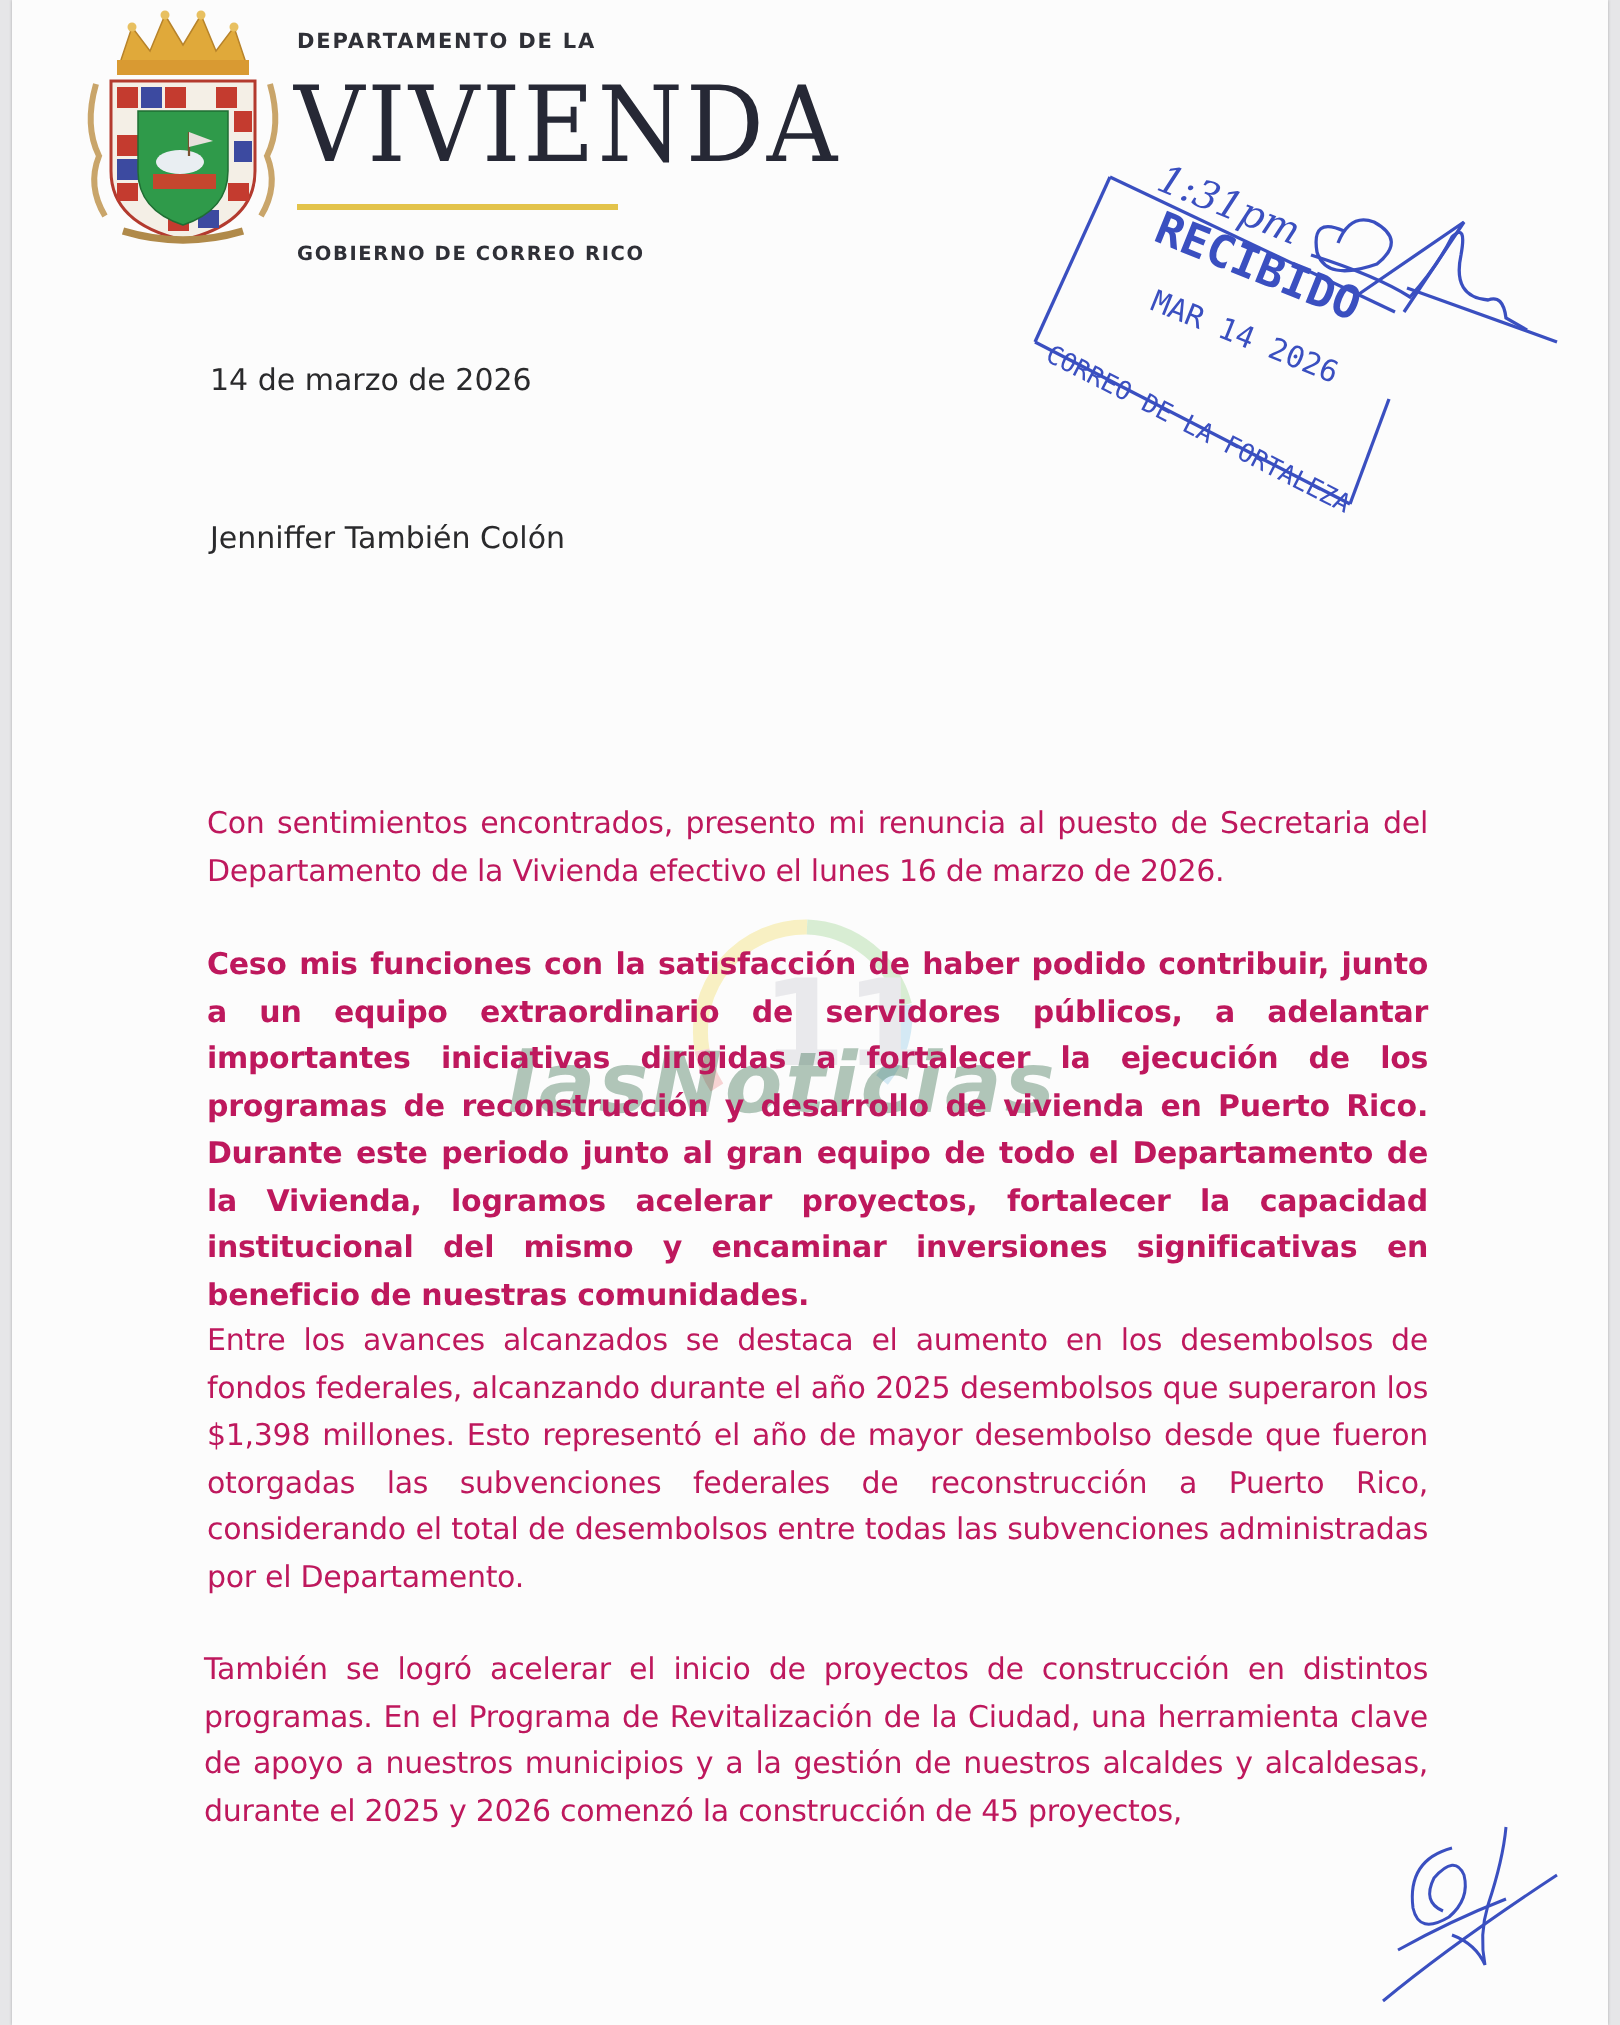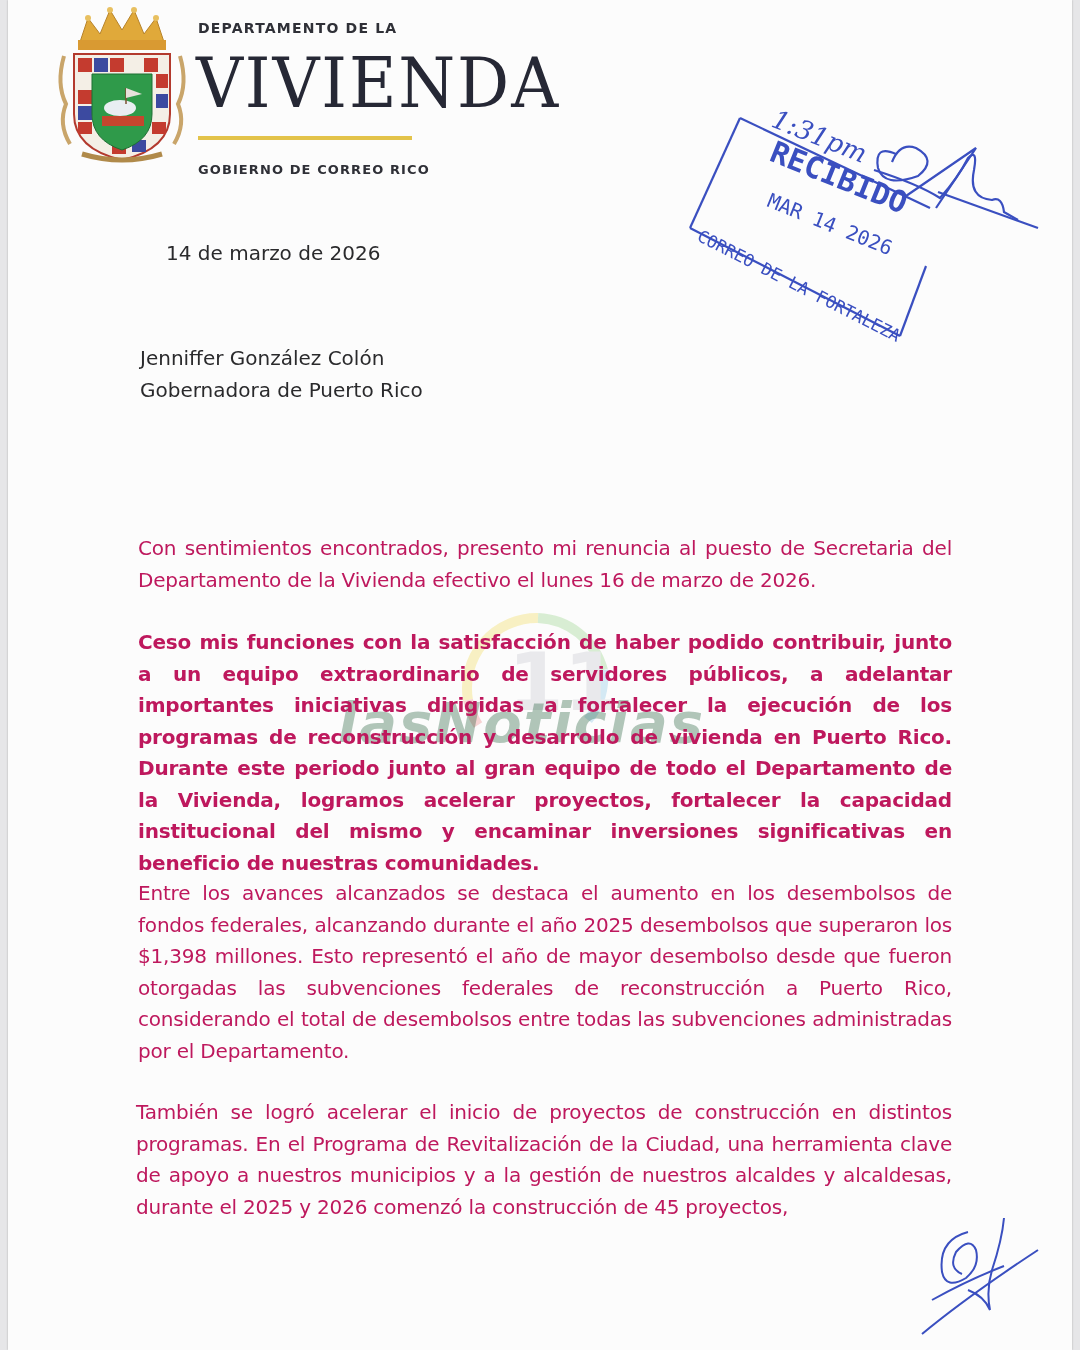--- a/index.html
+++ b/index.html
@@ -9,21 +9,21 @@
          box-shadow:0 0 2px rgba(0,0,0,.25);}
   .abs{position:absolute;}
   .crest{left:44px;top:4px;width:140px;height:160px;}
   .dept-small{left:190px;top:20px;font-size:14px;letter-spacing:1.2px;font-weight:bold;color:#2f3037;}
   .dept-big{left:188px;top:48px;font-family:"DejaVu Serif","Liberation Serif",serif;font-size:70px;
             letter-spacing:2px;color:#262835;line-height:1;font-weight:normal;transform:scaleX(0.93);transform-origin:left;}
   .dept-rule{left:190px;top:136px;width:214px;height:4px;background:#e3c34a;}
   .dept-gov{left:190px;top:162px;font-size:13px;letter-spacing:1.1px;font-weight:bold;color:#2f3037;}
   .stamp{left:670px;top:88px;width:380px;height:260px;}
   .text{color:#2a2a2c;font-size:20px;line-height:31.5px;}
-  .date{left:132px;top:238px;margin-left:26px;}
+  .date{left:132px;top:238px;}
   .rcpt1{left:132px;top:343px;}
   .rcpt2{left:132px;top:375px;}
   .salut{left:132px;top:470px;}
   .para{position:absolute;left:130px;width:814px;text-align:justify;text-align-last:left;
         font-size:20px;line-height:31.5px;color:#be185d;letter-spacing:-0.2px;}
   .p1{top:533px;}
   .p2{top:627px;font-weight:bold;}
   .p3{top:878px;}
   .p4{top:1097px;left:128px;width:816px;}
   .watermark{left:430px;top:590px;width:200px;height:150px;opacity:.35;pointer-events:none;}
@@ -105,22 +105,21 @@
   <svg class="abs watermark" viewBox="0 0 200 150">
     <path d="M30 110 A70 70 0 0 1 100 28" fill="none" stroke="#f1dc5a" stroke-width="10"></path>
     <path d="M100 28 A70 70 0 0 1 165 80" fill="none" stroke="#98d48a" stroke-width="10"></path>
     <path d="M165 80 A70 70 0 0 1 150 130" fill="none" stroke="#8cc8e6" stroke-width="10"></path>
     <path d="M30 110 A70 70 0 0 0 40 135" fill="none" stroke="#ef8a8a" stroke-width="10"></path>
     <text x="70" y="120" font-size="80" font-weight="bold" fill="#c8c8cf" font-family="'DejaVu Sans',sans-serif">11</text>
   </svg>
   <div class="abs wm-text">lasNoticias</div>
 
   <div class="abs text date">14 de marzo de 2026</div>
-  <div class="abs text rcpt1">Jenniffer González Colón</div>
-  <div class="abs text rcpt2">Gobernadora de Puerto Rico</div>
+  <div class="abs text rcpt1">Jenniffer También Colón</div>
 
   <div class="para p1">Con sentimientos encontrados, presento mi renuncia al puesto de Secretaria del Departamento de la Vivienda efectivo el lunes 16 de marzo de 2026.</div>
   <div class="para p2">Ceso mis funciones con la satisfacción de haber podido contribuir, junto a un equipo extraordinario de servidores públicos, a adelantar importantes iniciativas dirigidas a fortalecer la ejecución de los programas de reconstrucción y desarrollo de vivienda en Puerto Rico. Durante este periodo junto al gran equipo de todo el Departamento de la Vivienda, logramos acelerar proyectos, fortalecer la capacidad institucional del mismo y encaminar inversiones significativas en beneficio de nuestras comunidades.</div>
   <div class="para p3">Entre los avances alcanzados se destaca el aumento en los desembolsos de fondos federales, alcanzando durante el año 2025 desembolsos que superaron los $1,398 millones. Esto representó el año de mayor desembolso desde que fueron otorgadas las subvenciones federales de reconstrucción a Puerto Rico, considerando el total de desembolsos entre todas las subvenciones administradas por el Departamento.</div>
   <div class="para p4">También se logró acelerar el inicio de proyectos de construcción en distintos programas. En el Programa de Revitalización de la Ciudad, una herramienta clave de apoyo a nuestros municipios y a la gestión de nuestros alcaldes y alcaldesas, durante el 2025 y 2026 comenzó la construcción de 45 proyectos,</div>
 
   <svg class="abs sig" viewBox="0 0 140 130">
     <g fill="none" stroke="#3a4fc0" stroke-width="2">
       <path d="M60 22 Q30 30 34 62 Q38 80 58 68 Q72 56 68 40 Q62 26 48 42 Q40 58 54 64"></path>
       <path d="M96 8 Q94 30 84 60 Q78 80 82 100 Q76 86 60 80"></path>

